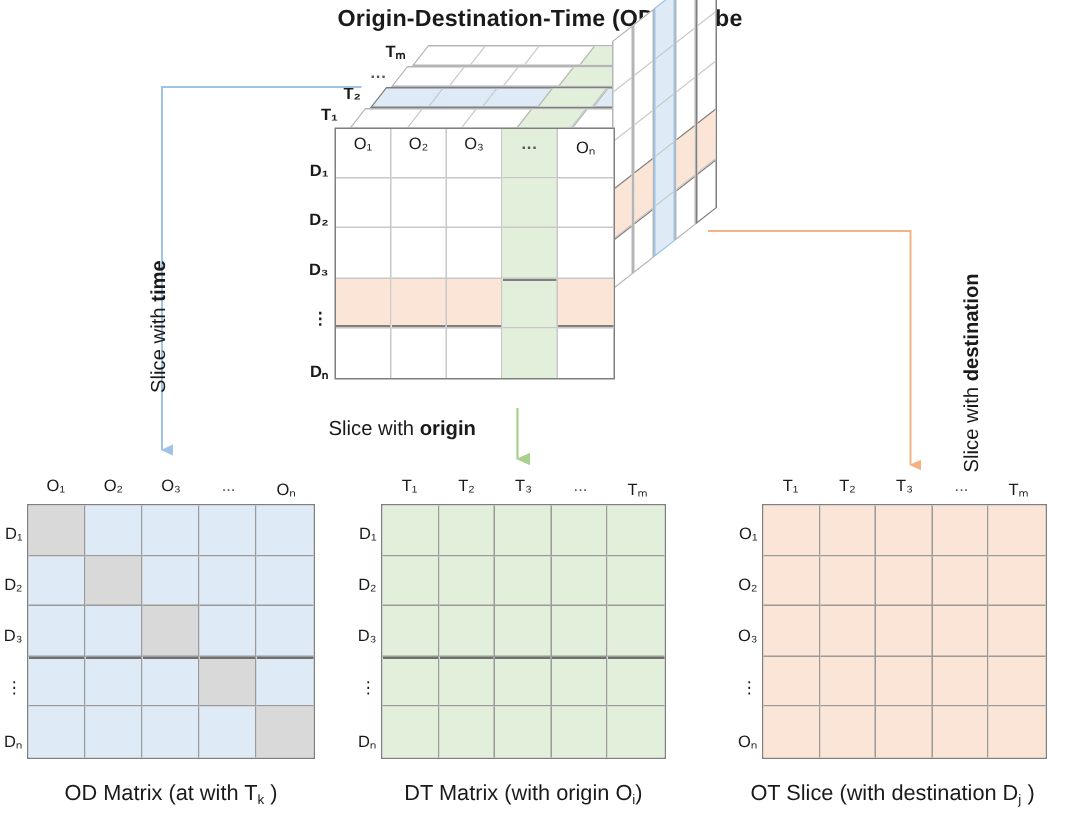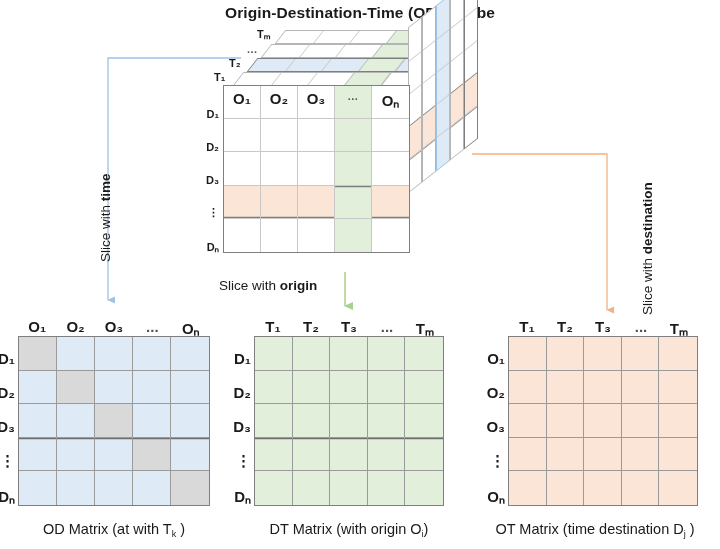--- a/index.html
+++ b/index.html
@@ -16,21 +16,21 @@
   
   #title{
     left:0;top:4px;width:720px;
     text-align:center;
     font-size:15.5px;font-weight:bold;
     letter-spacing:.1px;
   }
 
   
   .lbl{font-size:11px;font-weight:bold;white-space:nowrap;}
-  .hdr{font-size:15px;font-weight:bold;white-space:nowrap;}
+  .hdr{font-size:11px;font-weight:normal;white-space:nowrap;}
   .dots{font-size:11px;font-weight:bold;letter-spacing:.5px;}
 
   
   #cube{left:195px;top:26px;width:290px;height:245px;}
 
   
   #front{
     position:absolute;left:28px;top:59px;
     width:185px;height:166px;
     border:1.3px solid #7f7f7f;
@@ -432,15 +432,15 @@
       <div class="cell"></div>
       <div class="cell"></div>
     <div class="cell"></div>
       <div class="cell"></div>
       <div class="cell"></div>
       <div class="cell"></div>
       <div class="cell"></div>
   </div>
 
   <div class="caption" style="left:470px;top:521px;width:250px;">
-    <span>OT Matrix (time destination D</span><sub>j</sub><span> )</span>
+    <span>OT Slice (with destination D</span><sub>j</sub><span> )</span>
   </div>
 </div>
 
 </body></html>

